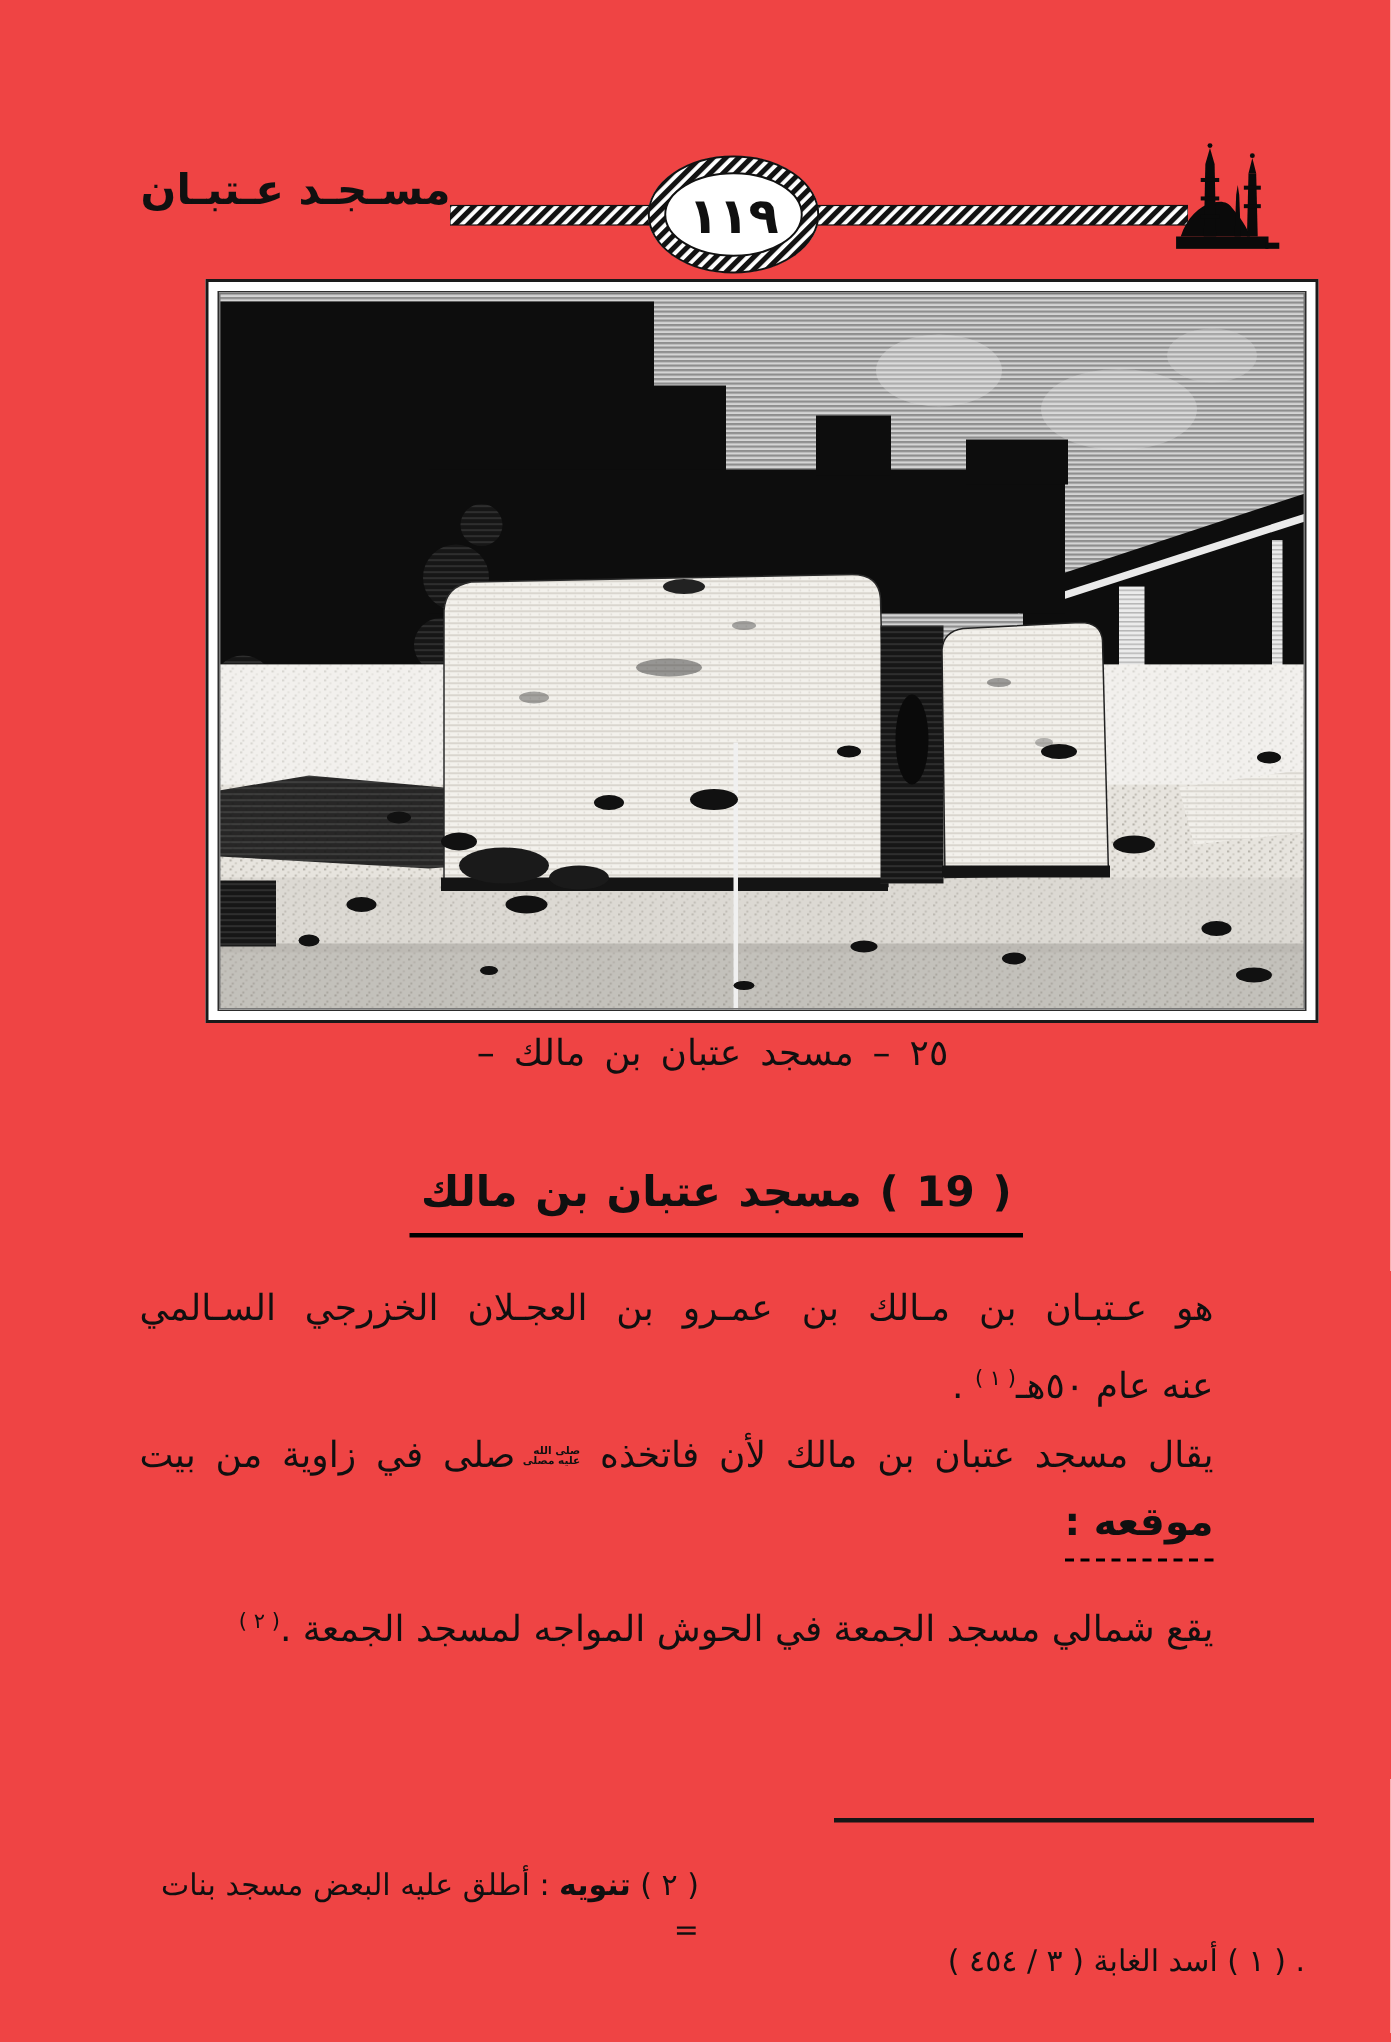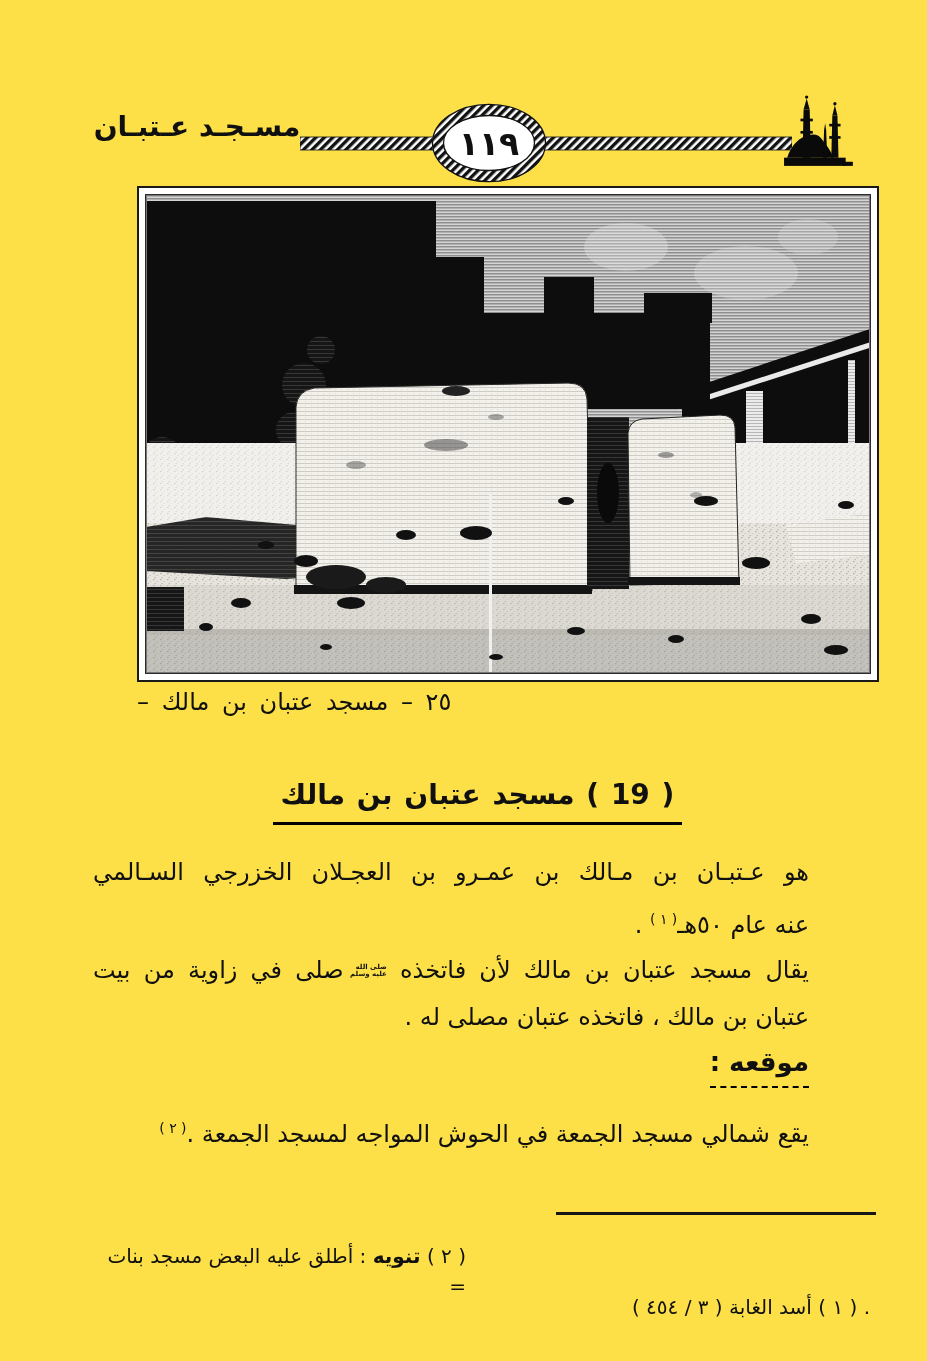--- a/index.html
+++ b/index.html
@@ -1,34 +1,34 @@
 <!DOCTYPE html>
 <html lang="ar"><head>
 <meta charset="utf-8">
 <style>
   html,body{margin:0;padding:0;background:#ffffff;}
   .page{
-    position:relative;width:927px;height:1361px;background:#fde047;
+    position:relative;width:927px;height:1361px;background:#ef4444;
     font-family:"DejaVu Sans", sans-serif;color:#101010;overflow:hidden;
   }
   .abs{position:absolute;}
   
   .hdr-title{left:84px;top:110px;width:226px;font-size:28px;font-weight:bold;
     direction:rtl;text-align:center;letter-spacing:0px;}
   .hdr-deco{left:300px;top:100px;width:492px;height:88px;}
   .hdr-num{left:455px;top:126px;width:68px;height:36px;line-height:36px;
     font-size:33px;font-weight:bold;text-align:center;direction:rtl;}
   .hdr-mosque{left:782px;top:94px;width:76px;height:76px;}
   
   .photo-frame{left:137px;top:186px;width:742px;height:496px;box-sizing:border-box;
     border:2px solid #1a1a1a;padding:6px;background:#fff;}
   .photo-inner{width:100%;height:100%;box-sizing:border-box;border:1px solid #2c2c2c;}
   .photo-inner svg{display:block;width:100%;height:100%;}
   .caption{left:137px;top:688px;width:676px;font-size:24px;direction:rtl;
-    text-align:left;word-spacing:5px;}
+    text-align:center;word-spacing:5px;}
   
   .heading-wrap{left:14px;top:778px;width:927px;text-align:center;direction:rtl;}
   .heading{display:inline-block;font-size:28px;font-weight:bold;
     padding:0 8px 11px 8px;border-bottom:3px solid #000;word-spacing:2px;}
   .body{left:93px;top:849px;width:716px;direction:rtl;}
   .bline{font-size:24px;line-height:47px;height:47px;white-space:nowrap;}
   .j{text-align:justify;text-align-last:justify;}
   .s{text-align:right;}
   sup.ref{font-size:14px;vertical-align:9px;letter-spacing:-1px;}
   .p2{margin-top:4px;}
@@ -188,23 +188,22 @@
 
   <div class="abs heading-wrap">
     <span class="heading">( 19 ) مسجد عتبان بن مالك</span>
   </div>
 
   <div class="abs body">
     <div class="bline j">هو عـتبـان بن مـالك بن عمـرو بن العجـلان الخزرجي السـالمي</div>
     <div class="bline s"><span>عنه عام ٥٠هـ</span><sup class="ref">( ١ )</sup><span> .</span></div>
 
     <div class="bline j p2"><span>يقال مسجد عتبان بن مالك لأن فاتخذه</span>
-      <span class="pbuh"><div>صلى الله</div><div>عليه وسلم</div></span>
+      <span class="pbuh"><div>صلى الله</div><div>عليه مصلى</div></span>
       <span>صلى في زاوية من بيت</span></div>
-    <div class="bline s">عتبان بن مالك ، فاتخذه عتبان مصلى له .</div>
 
     <div class="sec-title-wrap s">
       <span class="sec-title">موقعه :</span>
     </div>
 
     <div class="bline s loc-line"><span>يقع شمالي مسجد الجمعة في الحوش المواجه لمسجد الجمعة .</span><sup class="ref">( ٢ )</sup></div>
   </div>
 
   <div class="abs fn-sep"></div>
 

